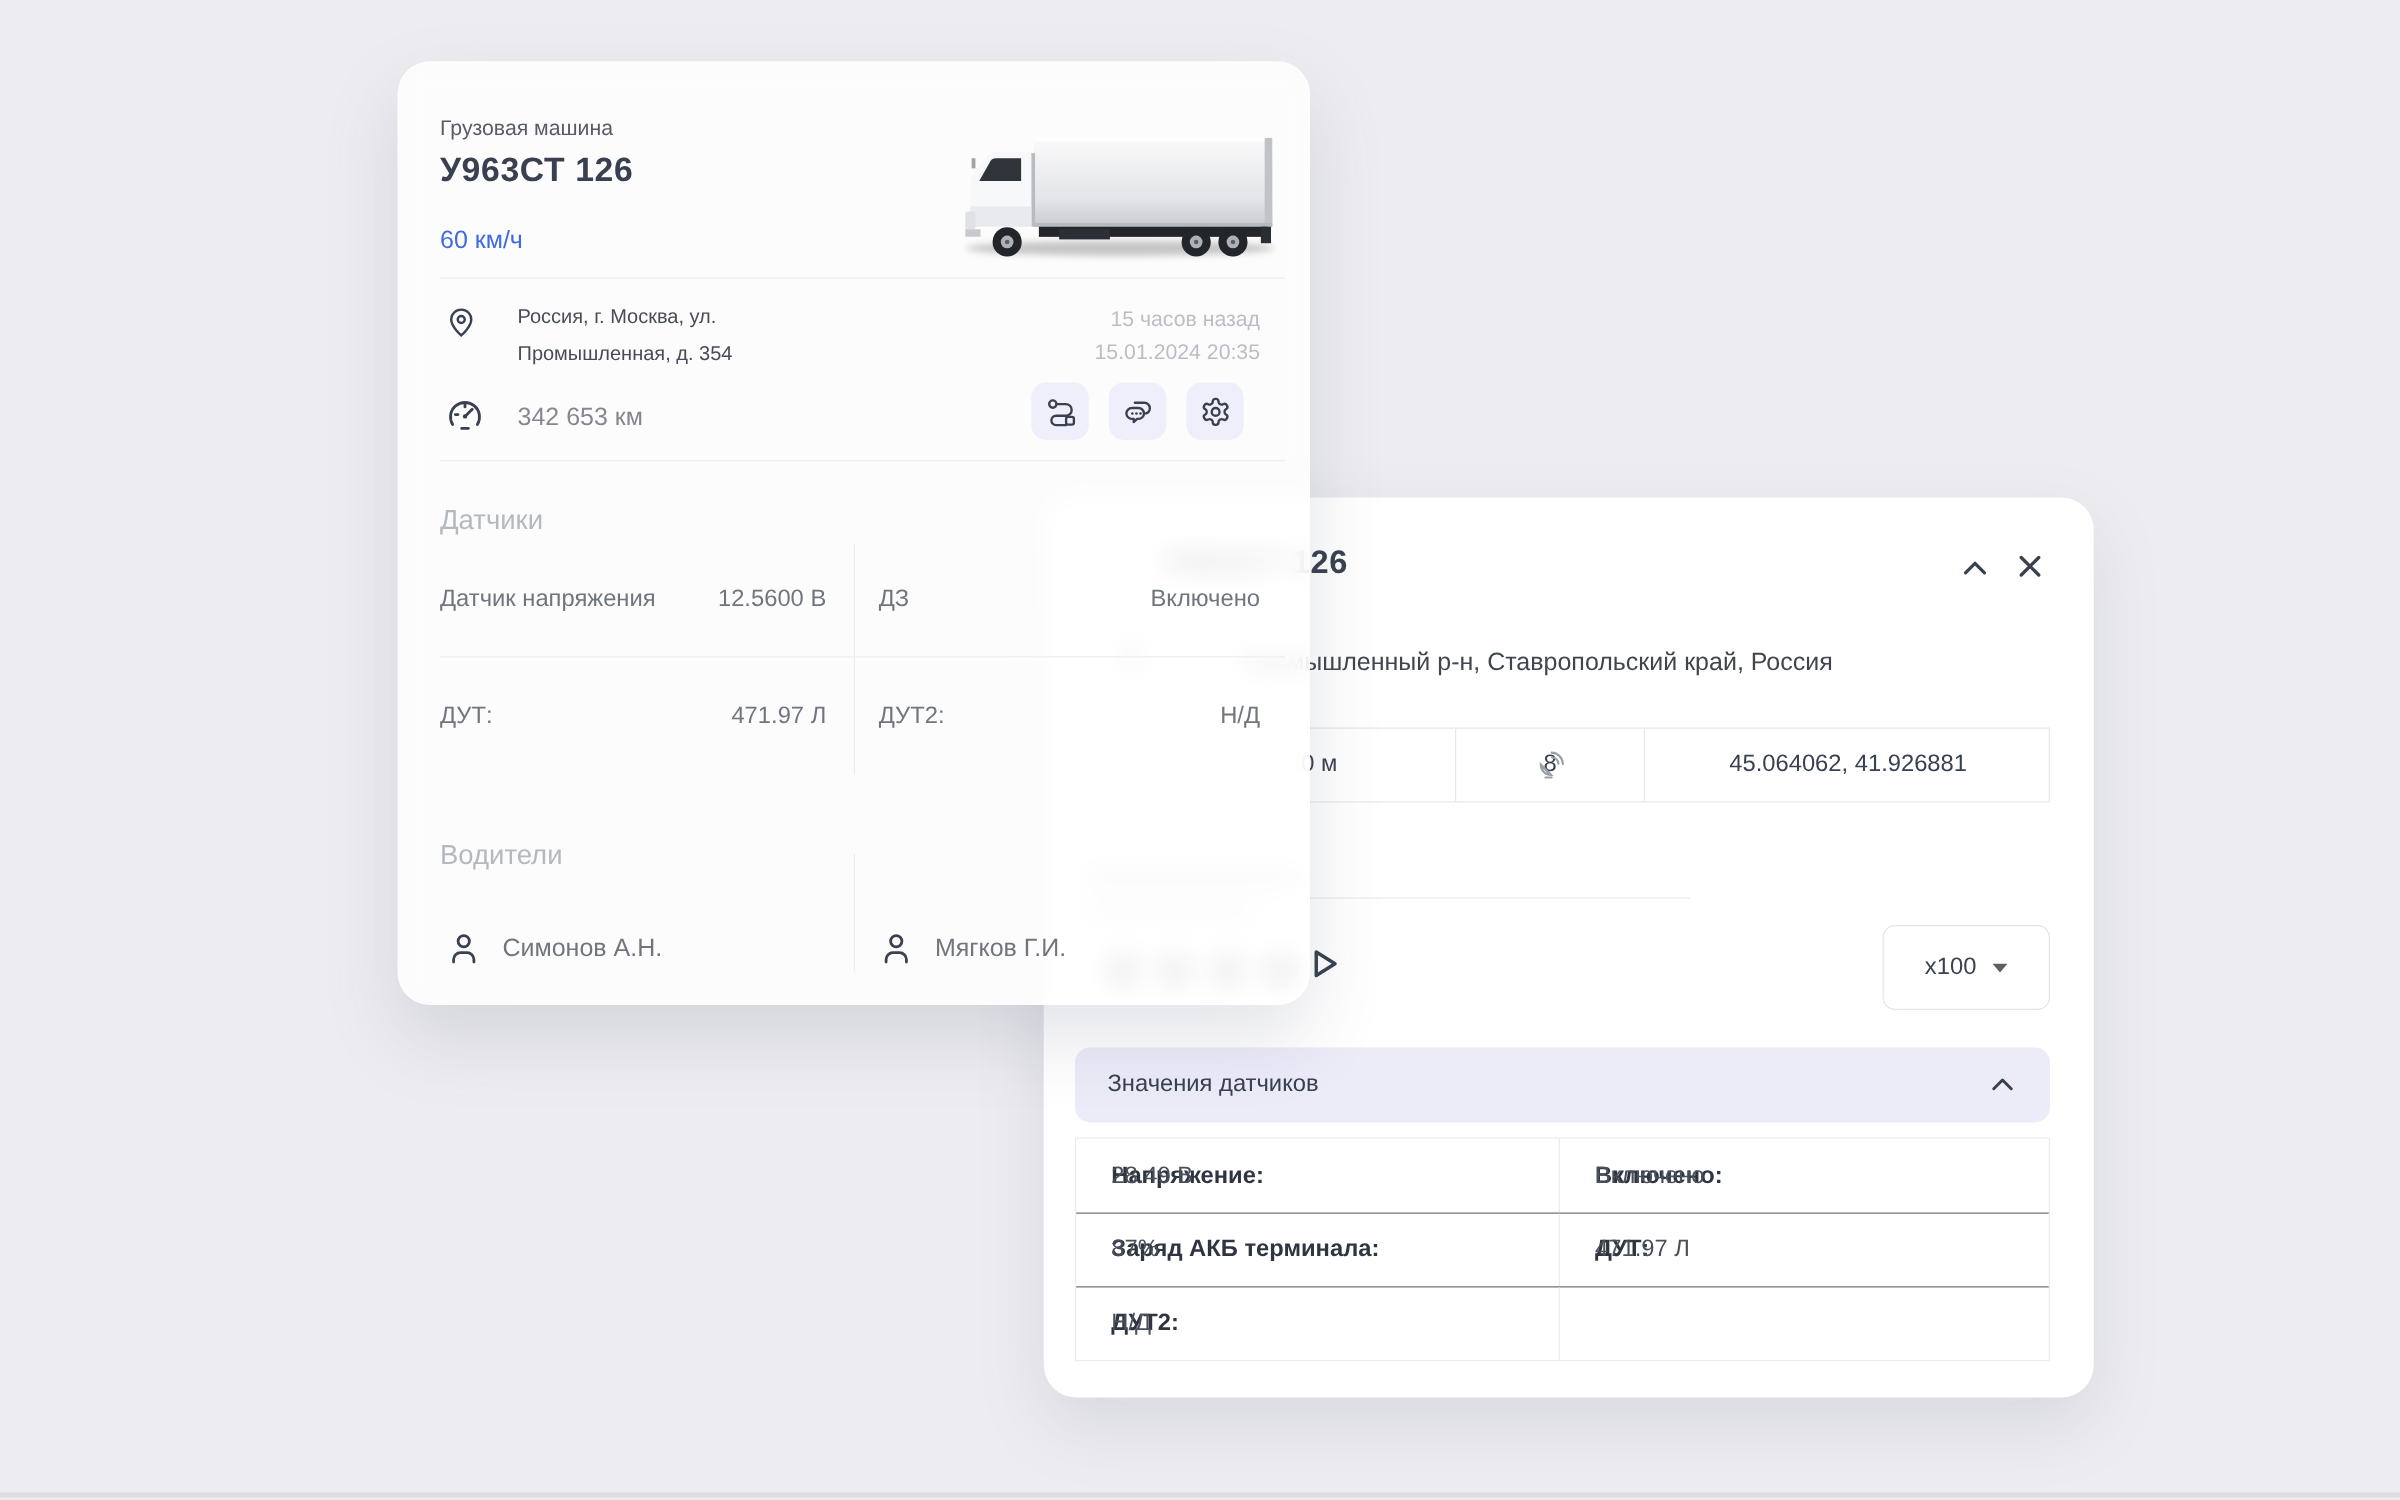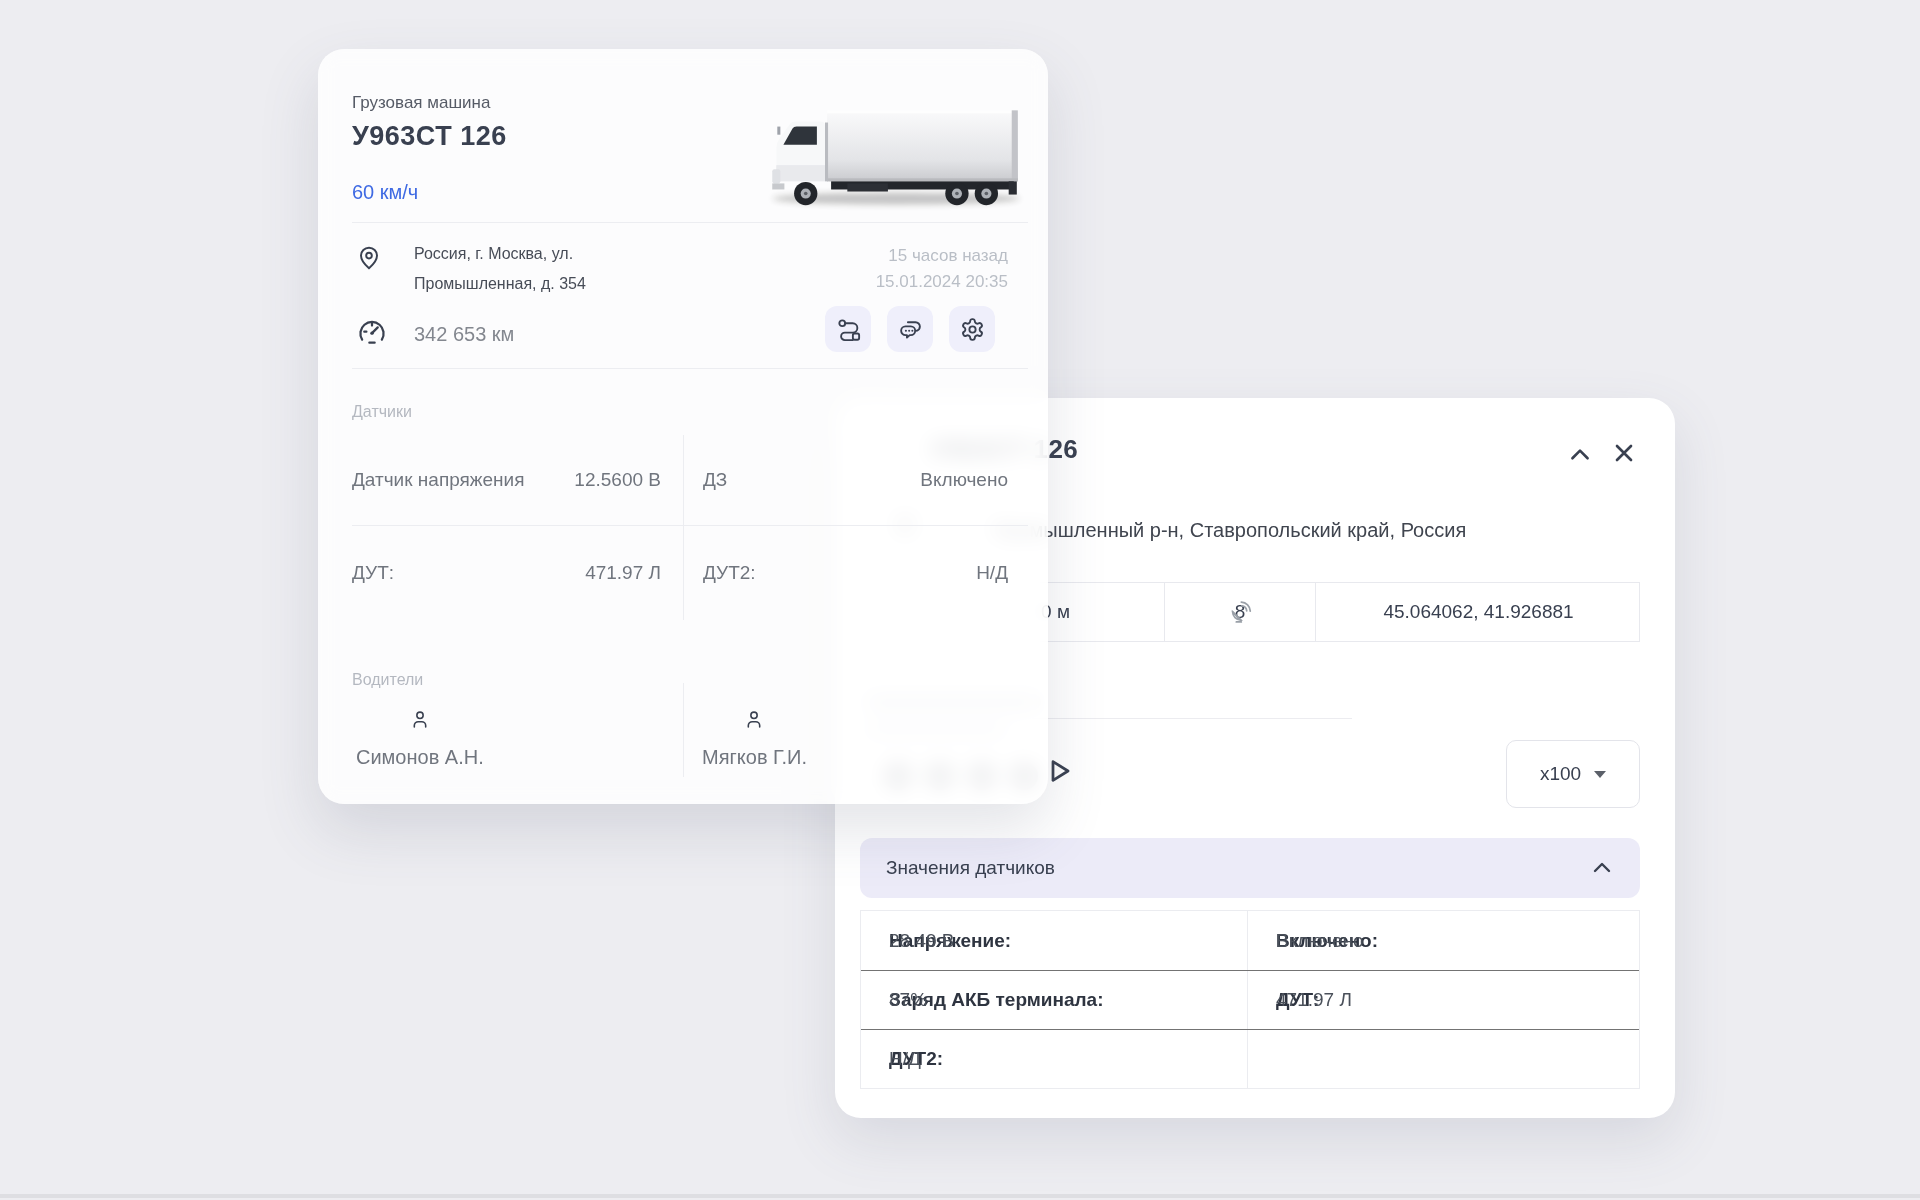--- a/index.html
+++ b/index.html
@@ -54,25 +54,25 @@
   .lc-plate { left:34px; top:72px; font-size:27px; font-weight:bold; color:#394050; letter-spacing:.5px; }
   .lc-speed { left:34px; top:132px; font-size:20px; font-weight:500; color:#3F6AE3; }
   .truck { left:438px; top:50px; width:274px; height:114px; }
   .hdiv { height:1px; background:#ECEDF1; left:34px; width:676px; }
   .vdiv { width:1px; background:#ECEDF1; }
   .lc-loc-text { left:96px; top:190px; font-size:16px; line-height:30px; color:#474c57; }
   .lc-time { right:40px; top:194px; text-align:right; font-size:17px; line-height:26px; color:#b9bec6; }
   .lc-odo-text { left:96px; top:274px; font-size:20px; color:#83878f; }
   .actbtn { top:257px; width:46px; height:46px; border-radius:12px; background:#EFEFFB; border:none; cursor:pointer;
             display:flex; align-items:center; justify-content:center; }
-  .sec { font-size:16px; color:#b4b8c0; left:34px; }
+  .sec { font-size:22px; color:#b4b8c0; left:34px; }
   .scell { display:flex; align-items:center; justify-content:space-between; font-size:19px; color:#70757e; }
   .scell .lab { position:static; max-width:180px; line-height:30px; }
   .scell .val { position:static; white-space:nowrap; }
-  .driver { display:flex; flex-direction:column; align-items:center; gap:16px; height:60px; top:660px; }
+  .driver { display:flex; flex-direction:row; align-items:center; gap:16px; height:60px; top:680px; }
   .driver svg { position:static; }
   .driver span { position:static; font-size:20px; color:#70757e; white-space:nowrap; }
 
   .bottom-strip { position:absolute; left:0; bottom:2px; width:1920px; height:4px; background:#d9dade; opacity:.8; }
   button { font-family:inherit; }
 </style>
 </head>
 <body>
 
 <div class="card rc">

